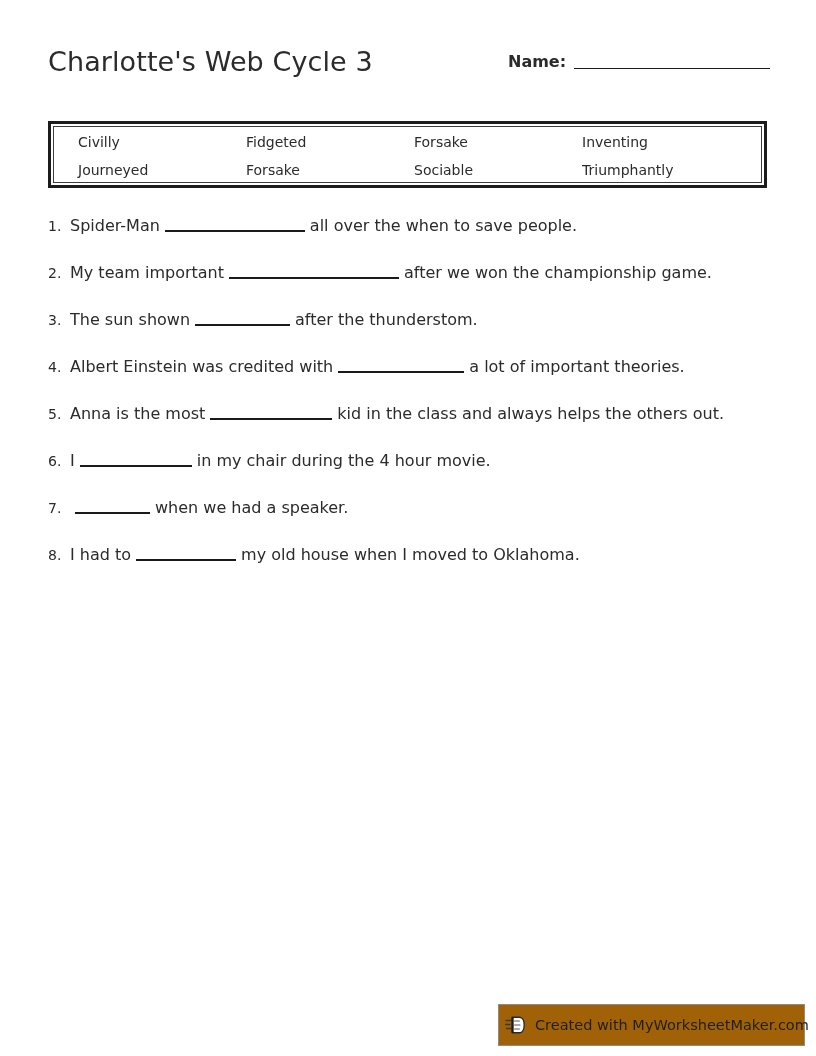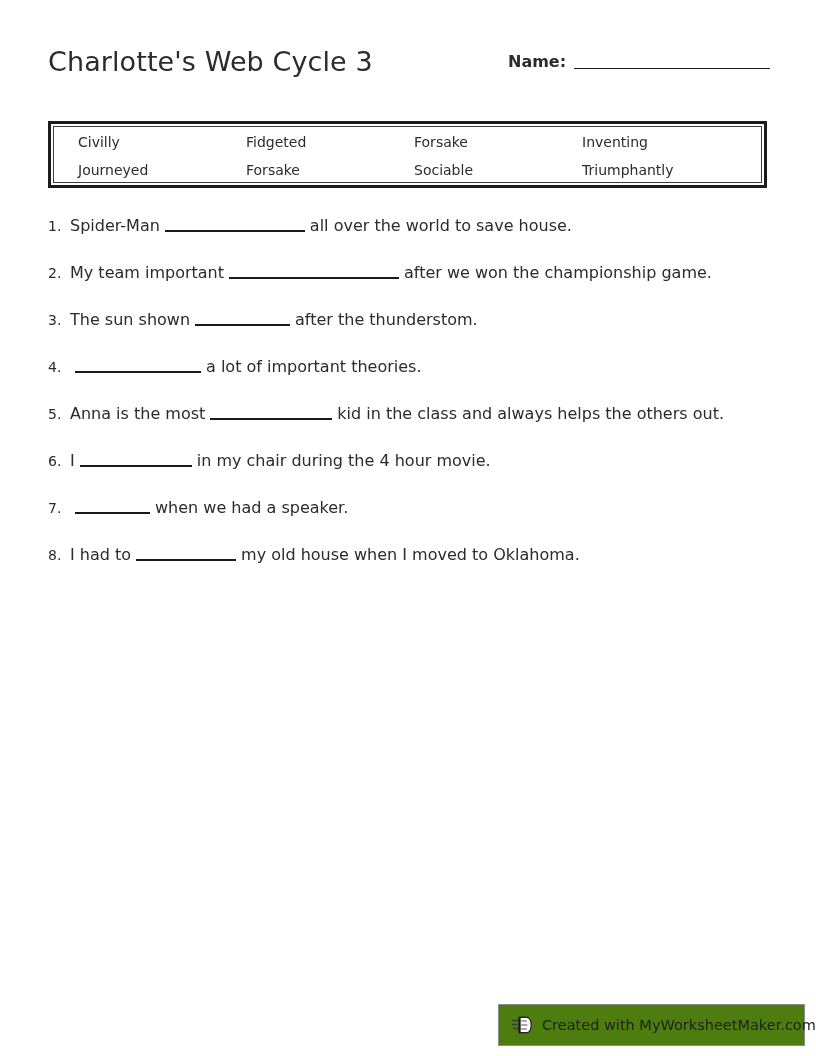--- a/index.html
+++ b/index.html
@@ -137,24 +137,24 @@
   }
 
   
   #footer-badge {
     position: absolute;
     left: 498px;
     top: 1004px;
     width: 307px;
     height: 42px;
     border: 1px solid #8c8c8c;
-    background: #4d7c0f;
+    background: #a16207;
     display: flex;
     align-items: center;
-    padding-left: 13px;
+    padding-left: 6px;
   }
   #footer-logo {
     width: 22px;
     height: 22px;
     flex: 0 0 22px;
     position: relative;
     margin-right: 8px;
   }
   #footer-text {
     font-size: 14.5px;
@@ -191,21 +191,21 @@
     </div>
   </div>
 </div>
 
 <div id="questions">
     <div class="question">
       <span class="q-num">1.</span>
       <span class="q-body">
         <span class="q-text">Spider-Man</span>
         <span class="q-blank" style="width: 140px;"></span>
-        <span class="q-text">all over the world to save house.</span>
+        <span class="q-text">all over the when to save people.</span>
       </span>
     </div>
     <div class="question">
       <span class="q-num">2.</span>
       <span class="q-body">
         <span class="q-text">My team important</span>
         <span class="q-blank" style="width: 170px;"></span>
         <span class="q-text">after we won the championship game.</span>
       </span>
     </div>
@@ -213,20 +213,21 @@
       <span class="q-num">3.</span>
       <span class="q-body">
         <span class="q-text">The sun shown</span>
         <span class="q-blank" style="width: 95px;"></span>
         <span class="q-text">after the thunderstom.</span>
       </span>
     </div>
     <div class="question">
       <span class="q-num">4.</span>
       <span class="q-body">
+        <span class="q-text">Albert Einstein was credited with</span>
         <span class="q-blank" style="width: 126px;"></span>
         <span class="q-text">a lot of important theories.</span>
       </span>
     </div>
     <div class="question">
       <span class="q-num">5.</span>
       <span class="q-body">
         <span class="q-text">Anna is the most</span>
         <span class="q-blank" style="width: 122px;"></span>
         <span class="q-text">kid in the class and always helps the others out.</span>

